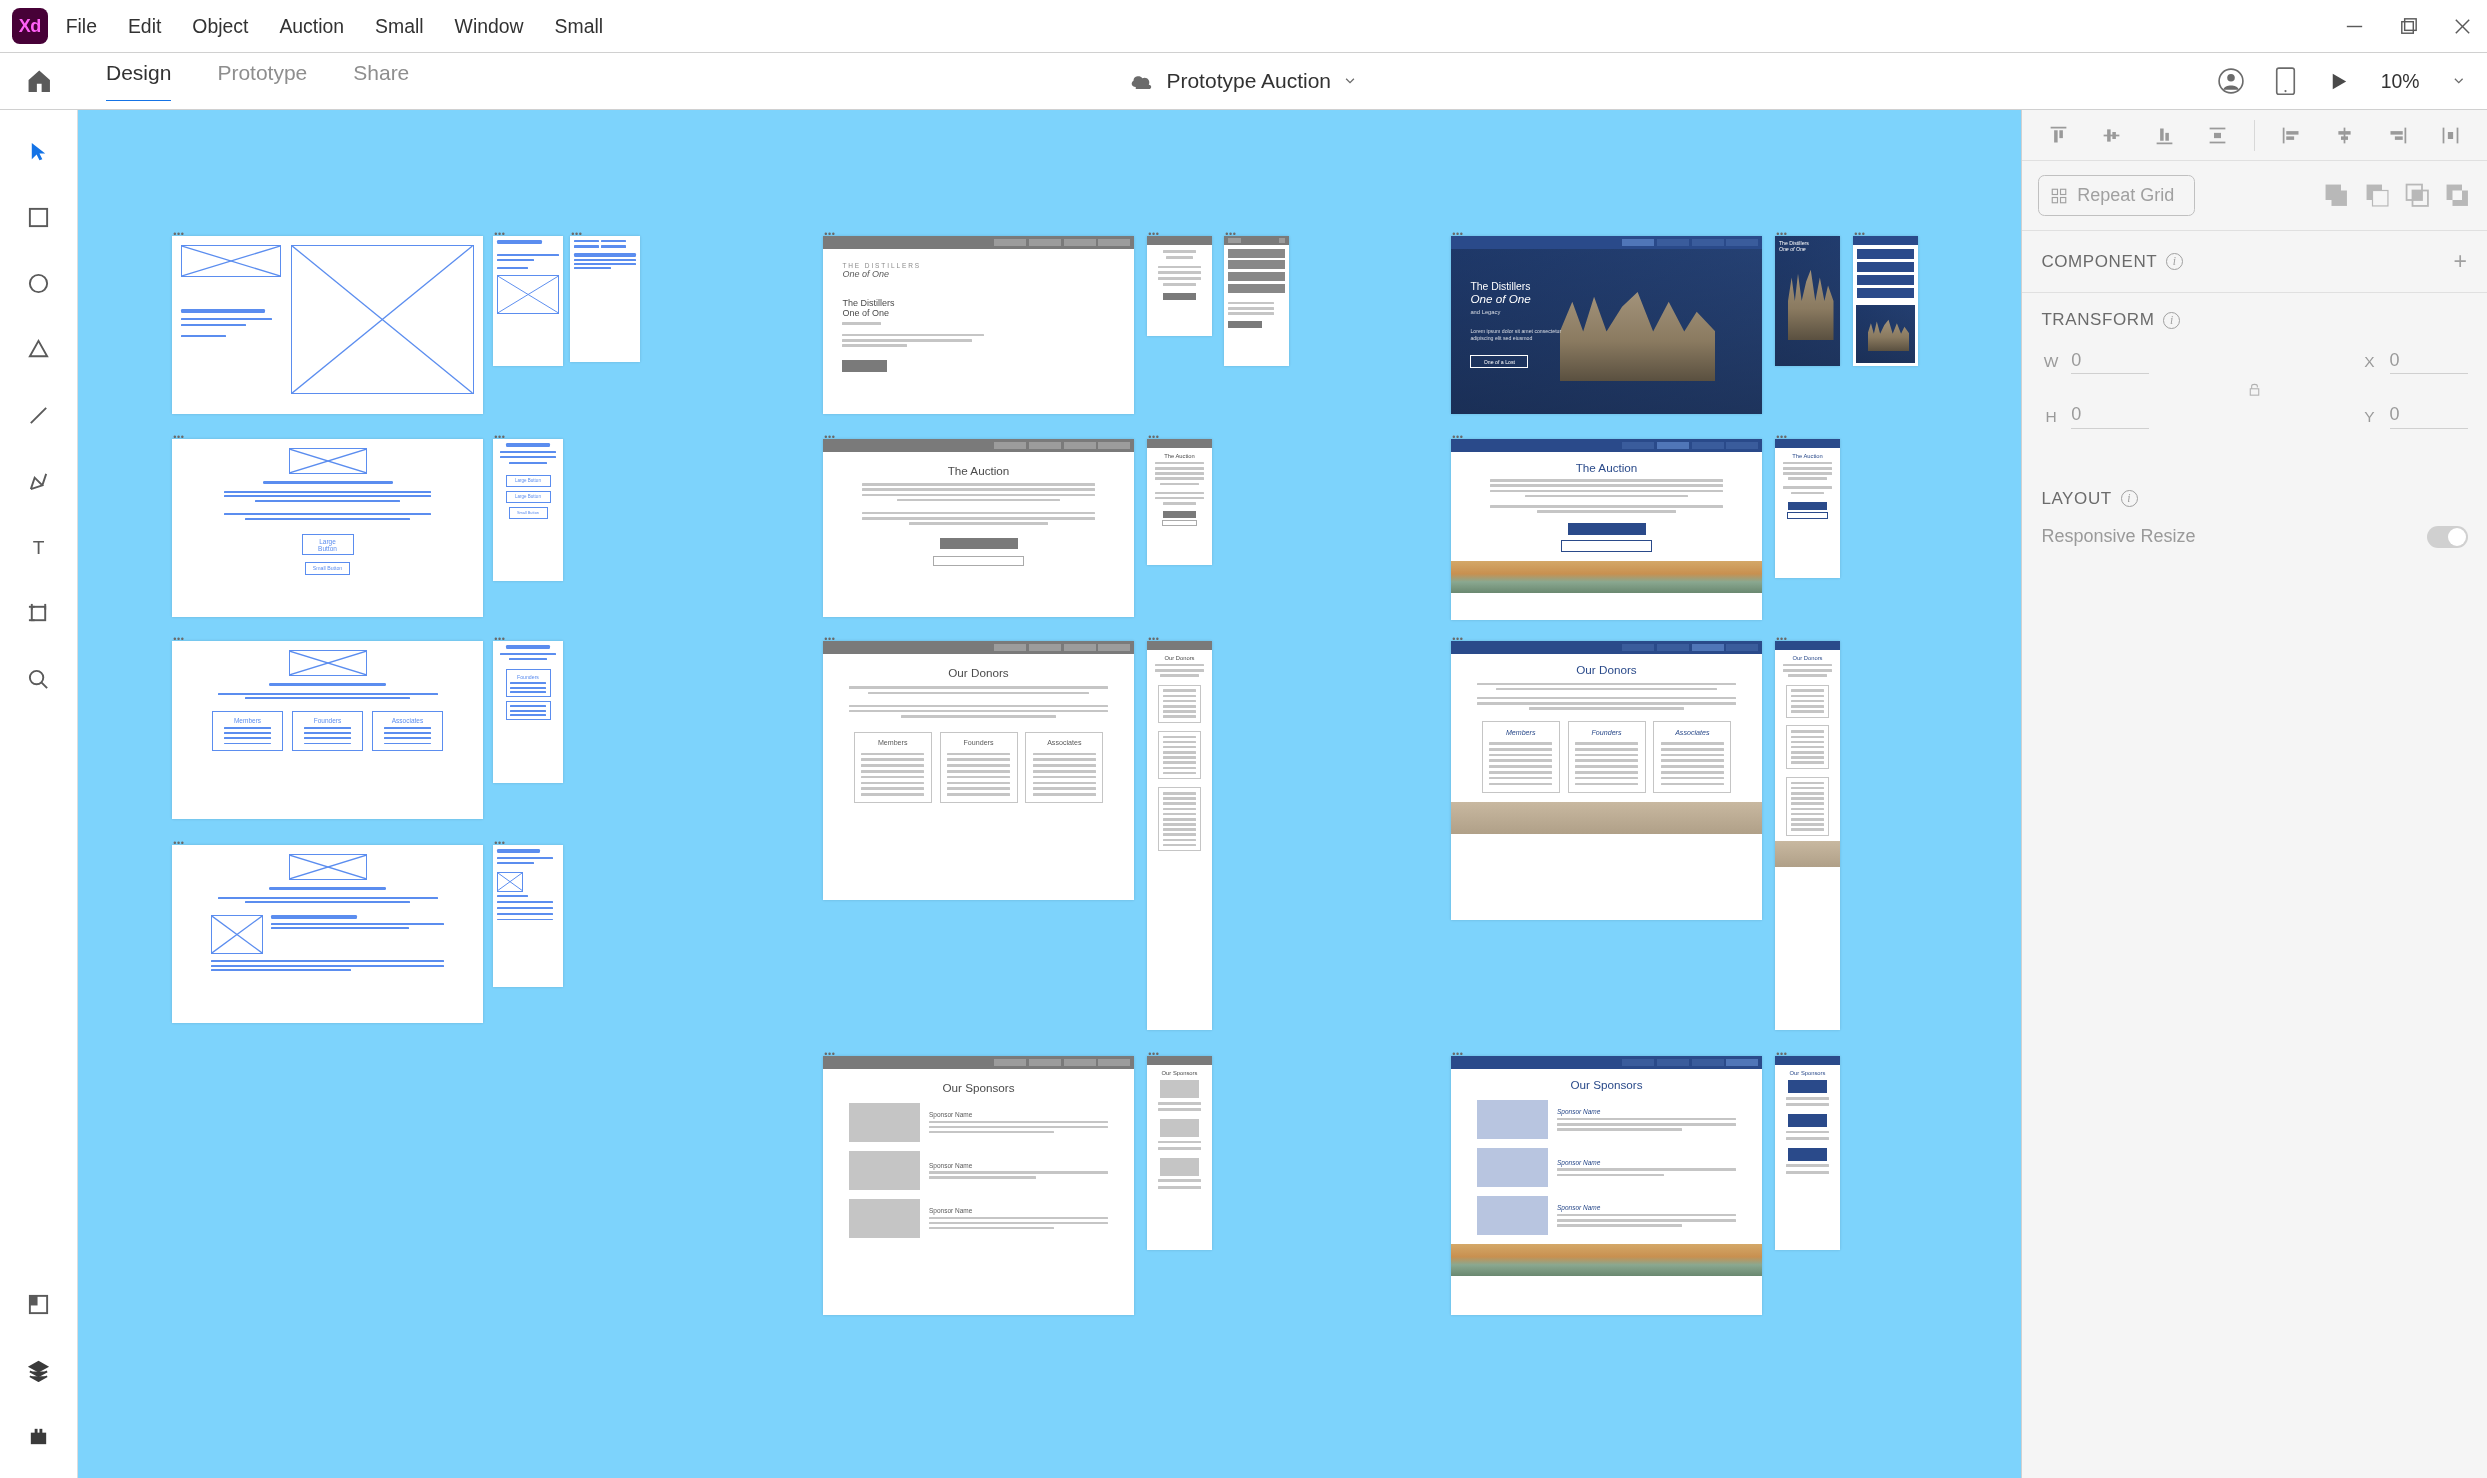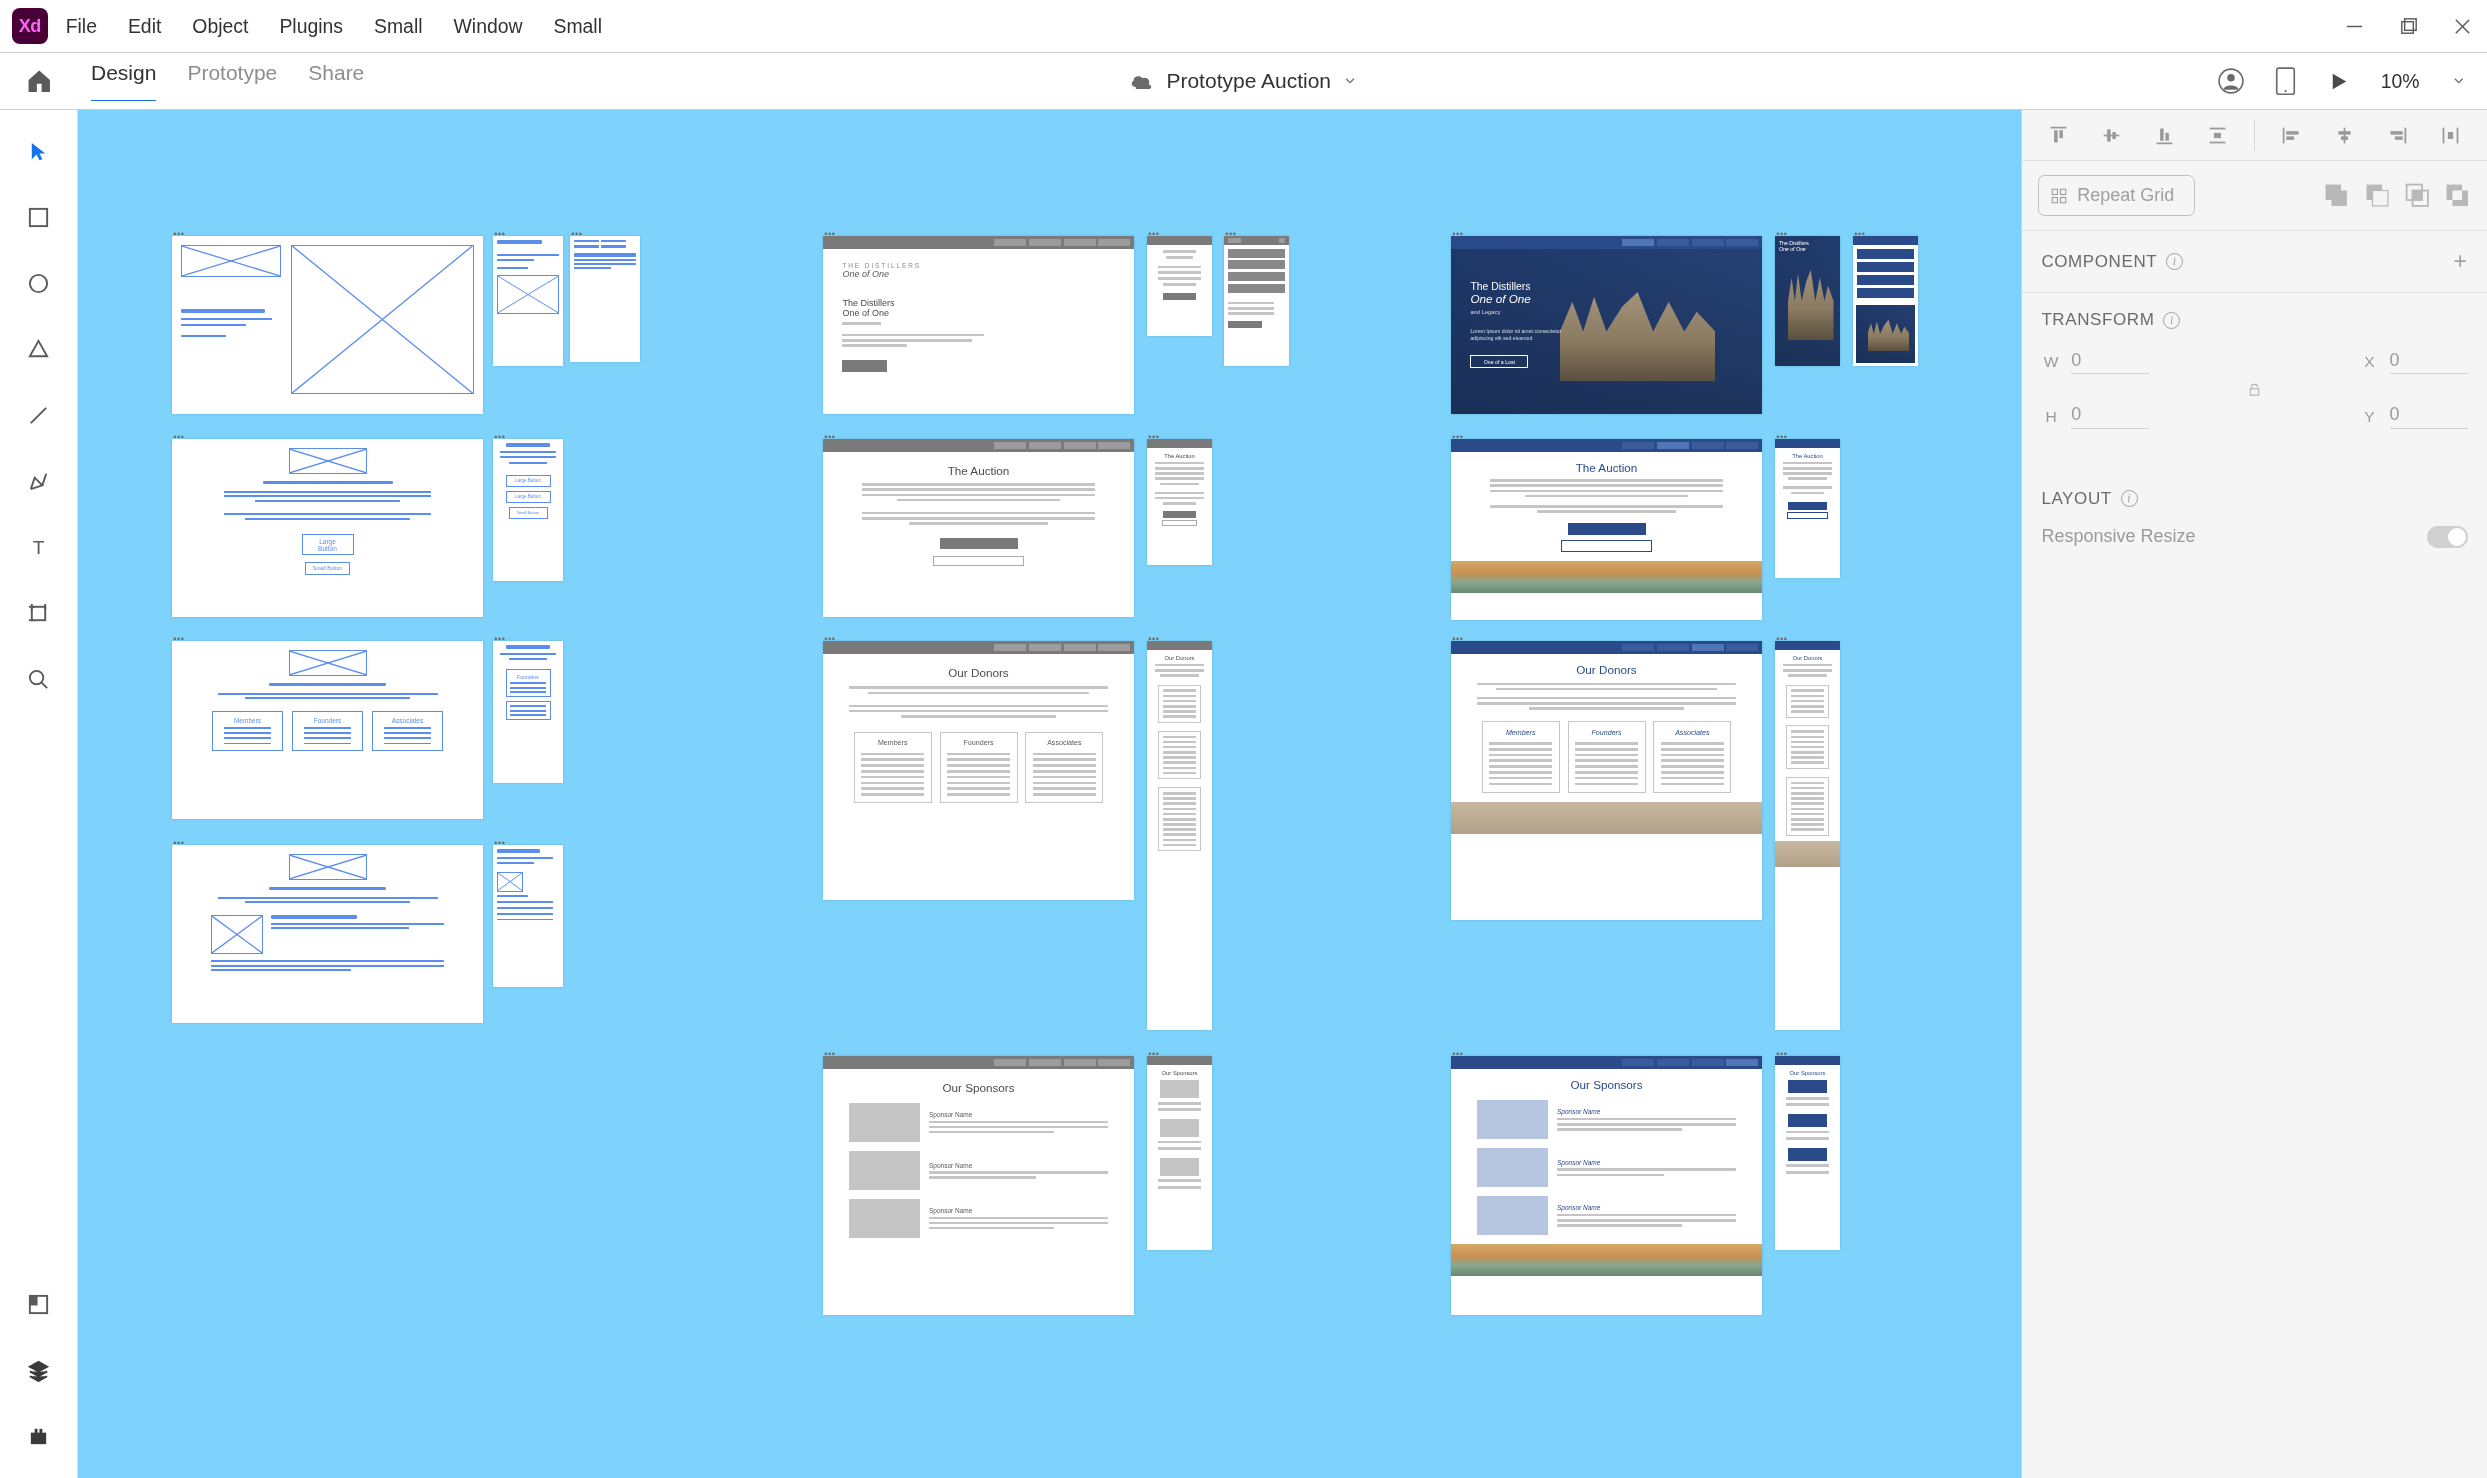--- a/index.html
+++ b/index.html
@@ -11,21 +11,21 @@
 .app-logo-inner { color: #ff61f6; font-size: 18px; font-weight: 700; letter-spacing: -0.6px; }
 .menubar { display: flex; gap: 31px; }
 .menu-item { font-size: 19.4px; color: #323232; cursor: pointer; }
 .window-controls { margin-left: auto; display: flex; gap: 31px; }
 .win-ctrl svg { width: 23px; height: 23px; }
 
 
 .secbar { height: 57px; background: #fff; display: flex; align-items: center; border-bottom: 0.6px solid #d0d0d0; position: relative; }
 .home-icon { width: 78px; display: flex; justify-content: center; }
 .tabs { display: flex; gap: 31px; margin-left: 13px; }
-.tab { font-size: 21px; color: #8e8e8e; padding-bottom: 14.2px; border-bottom: 1.9px solid transparent; cursor: pointer; }
+.tab { font-size: 21px; color: #8e8e8e; padding-bottom: 14.2px; border-bottom: 1.9px solid transparent; cursor: pointer; margin-left: 15px; }
 .tab.active { color: #323232; border-bottom-color: #1473e6; }
 .doc-title-wrap { position: absolute; left: 50%; transform: translateX(-50%); display: flex; align-items: center; gap: 11.7px; }
 .doc-title { font-size: 21px; color: #323232; }
 .right-actions { margin-left: auto; display: flex; align-items: center; gap: 31px; padding-right: 21px; }
 .zoom-val { font-size: 19.4px; color: #323232; }
 
 
 .left-toolbar { position: absolute; left: 0; top: 110px; width: 78px; bottom: 0; background: #fff; display: flex; flex-direction: column; align-items: center; padding-top: 26px; gap: 35px; border-right: 0.6px solid #ddd; }
 .left-toolbar .tool { width: 31px; height: 31px; display: flex; align-items: center; justify-content: center; cursor: pointer; }
 .left-toolbar .bottom-tools { margin-top: auto; padding-bottom: 26px; display: flex; flex-direction: column; gap: 35px; align-items: center; }
@@ -98,21 +98,21 @@
 <body>
 
 <div class="titlebar">
   <div class="app-logo">
       <div class="app-logo-inner">Xd</div>
     </div>
   <div class="menubar">
     <div class="menu-item">File</div>
     <div class="menu-item">Edit</div>
     <div class="menu-item">Object</div>
-    <div class="menu-item">Plugins</div>
+    <div class="menu-item">Auction</div>
     <div class="menu-item">Small</div>
     <div class="menu-item">Window</div>
     <div class="menu-item">Small</div>
   </div>
   <div class="window-controls">
     <div class="win-ctrl">
         <svg viewBox="0 0 24 24">
           <line x1="4" y1="12" x2="20" y2="12" stroke="#5a5a5a" stroke-width="1.5"></line>
         </svg>
       </div>

